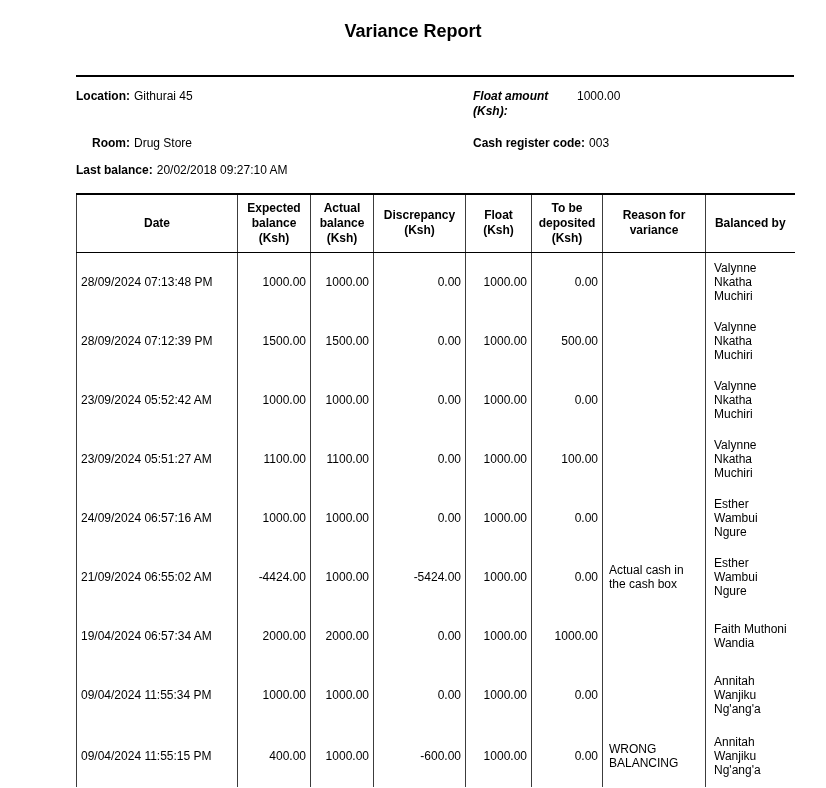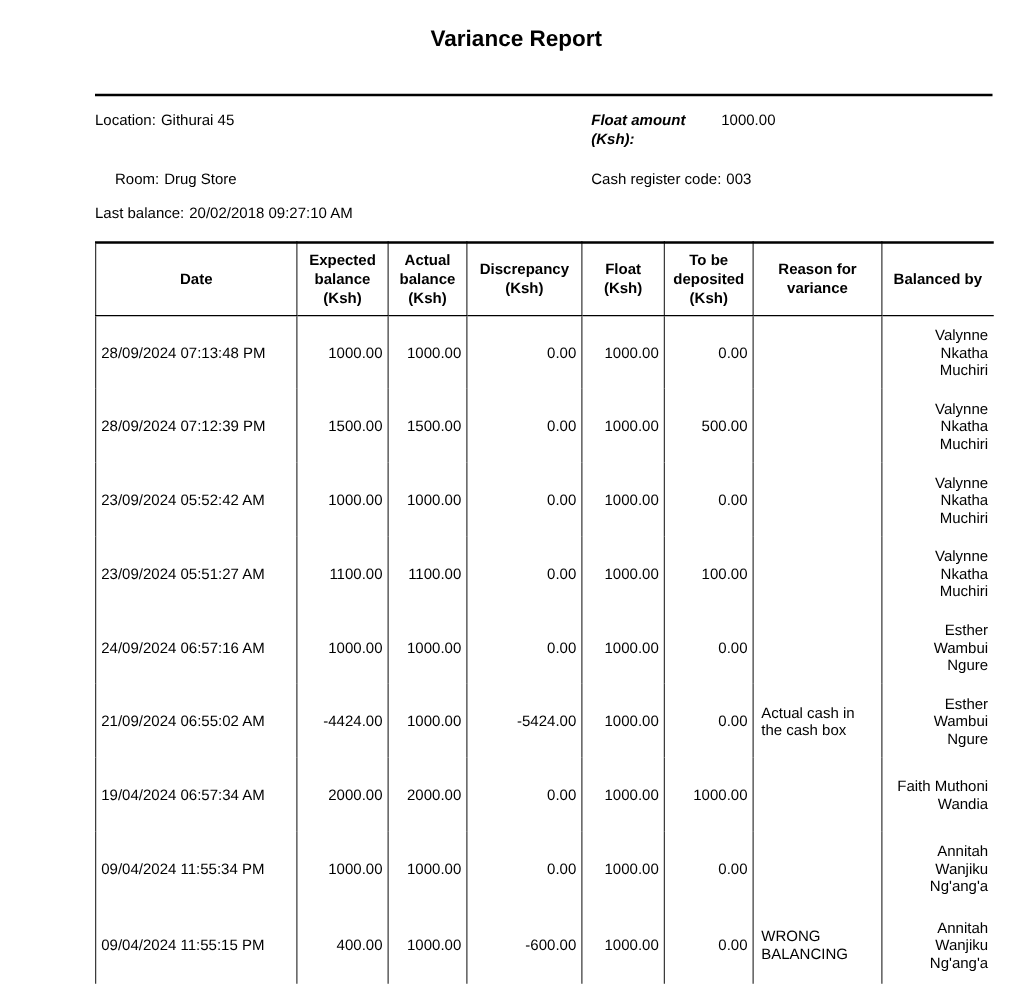--- a/index.html
+++ b/index.html
@@ -23,21 +23,21 @@
     font-size: 18px;
     font-weight: bold;
   }
   .top-rule {
     position: absolute;
     left: 76px; top: 75px;
     width: 718px; height: 2px;
     background: #000000;
   }
   .info-item { position: absolute; line-height: 15px; white-space: nowrap; }
-  .info-item .lbl { font-weight: normal; }
+  .info-item .lbl { font-weight: bold; }
   .info-item .val { margin-left: 4px; text-align: right; }
   .info-location     { left: 76px;  top: 89px; }
   .info-float-label  { left: 473px; top: 89px; width: 102px; white-space: normal; font-weight: bold; font-style: italic; }
   .info-float-value  { left: 577px; top: 89px; }
   .info-room         { left: 76px;  top: 136px; padding-left: 16px; }
   .info-register     { left: 473px; top: 136px; }
   .info-lastbalance  { left: 76px;  top: 163px; }
 
   .variance-table {
     position: absolute;
@@ -65,21 +65,21 @@
     height: 59px;
     vertical-align: middle;
     line-height: 14px;
     padding: 0 4px;
     font-size: 12px;
   }
   .variance-table tr:last-child td { height: 63px; }
   td.c-date   { white-space: nowrap; }
   td.c-num    { text-align: right; padding-right: 4px; white-space: nowrap; }
   td.c-reason { text-align: left; padding-left: 6px; }
-  td.c-name   { text-align: right; padding-left: 8px; }
+  td.c-name   { text-align: left; padding-left: 8px; }
 </style>
 </head>
 <body>
 
 <div class="page">
 
   <div class="report-title">Variance Report</div>
 
   <div class="top-rule"></div>
 

